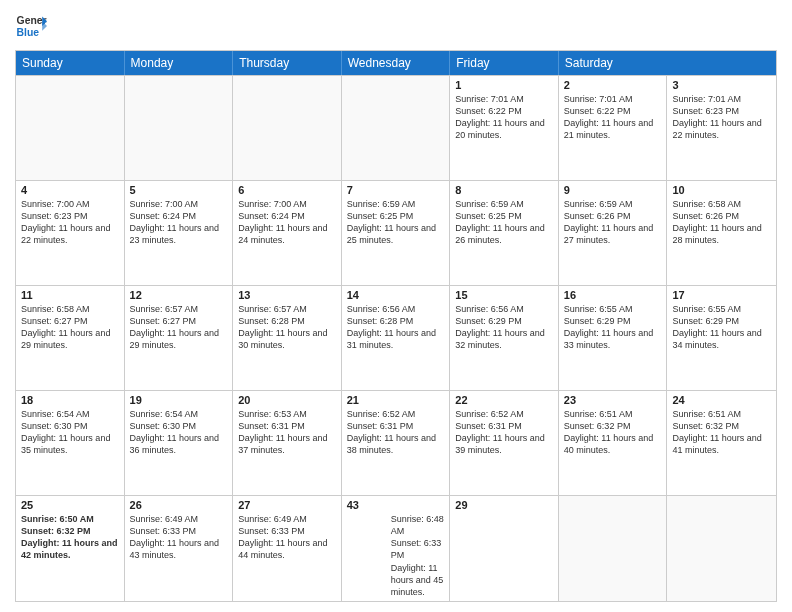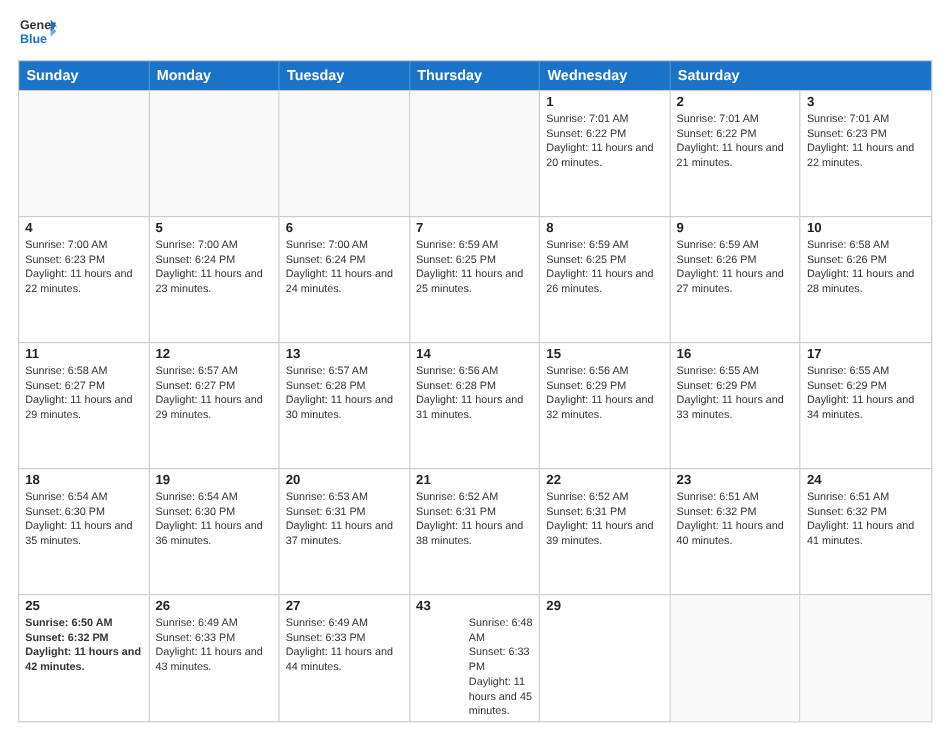--- a/index.html
+++ b/index.html
@@ -53,21 +53,21 @@
       border: 1px solid #ccc;
     }
     .cal-header-row {
       display: grid;
       grid-template-columns: repeat(7, 1fr);
       background: #1a73c7;
     }
     .cal-header-cell {
       padding: 5px 6px;
       color: #fff;
-      font-weight: bold;
+      font-weight: normal;
       font-size: 12px;
       border-right: 1px solid #4a93d7;
       text-align: left;
     }
     .cal-header-cell:last-child { border-right: none; }
     .cal-body {
       flex: 1;
       display: flex;
       flex-direction: column;
     }
@@ -117,23 +117,23 @@
     <div class="title-block">
       <div class="month-title"></div>
       <div class="location"></div>
     </div>
   </div>
 
   <div class="calendar">
     <div class="cal-header-row" id="cal-header">
         <div class="cal-header-cell">Sunday</div>
         <div class="cal-header-cell">Monday</div>
-        <div class="cal-header-cell">Tuesday</div>
         <div class="cal-header-cell">Thursday</div>
         <div class="cal-header-cell">Wednesday</div>
+        <div class="cal-header-cell">Friday</div>
         <div class="cal-header-cell">Saturday</div>
       </div>
     <div class="cal-body" id="cal-body">
         <div class="cal-row">
           <div class="cal-cell empty"></div>
           <div class="cal-cell empty"></div>
           <div class="cal-cell empty"></div>
           <div class="cal-cell empty"></div>
           <div class="cal-cell">
             <div class="day-num">1</div>

